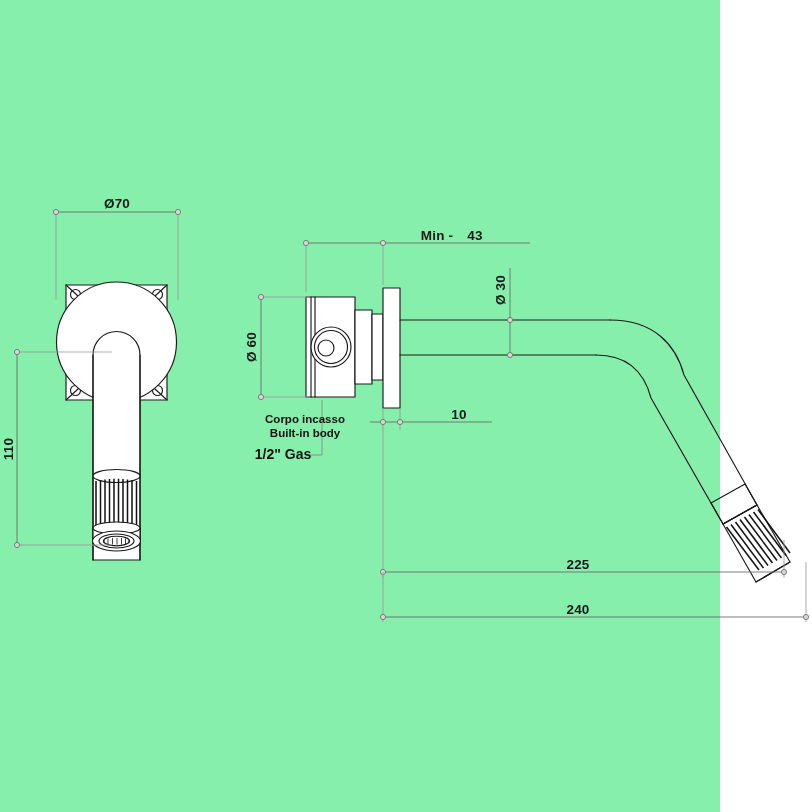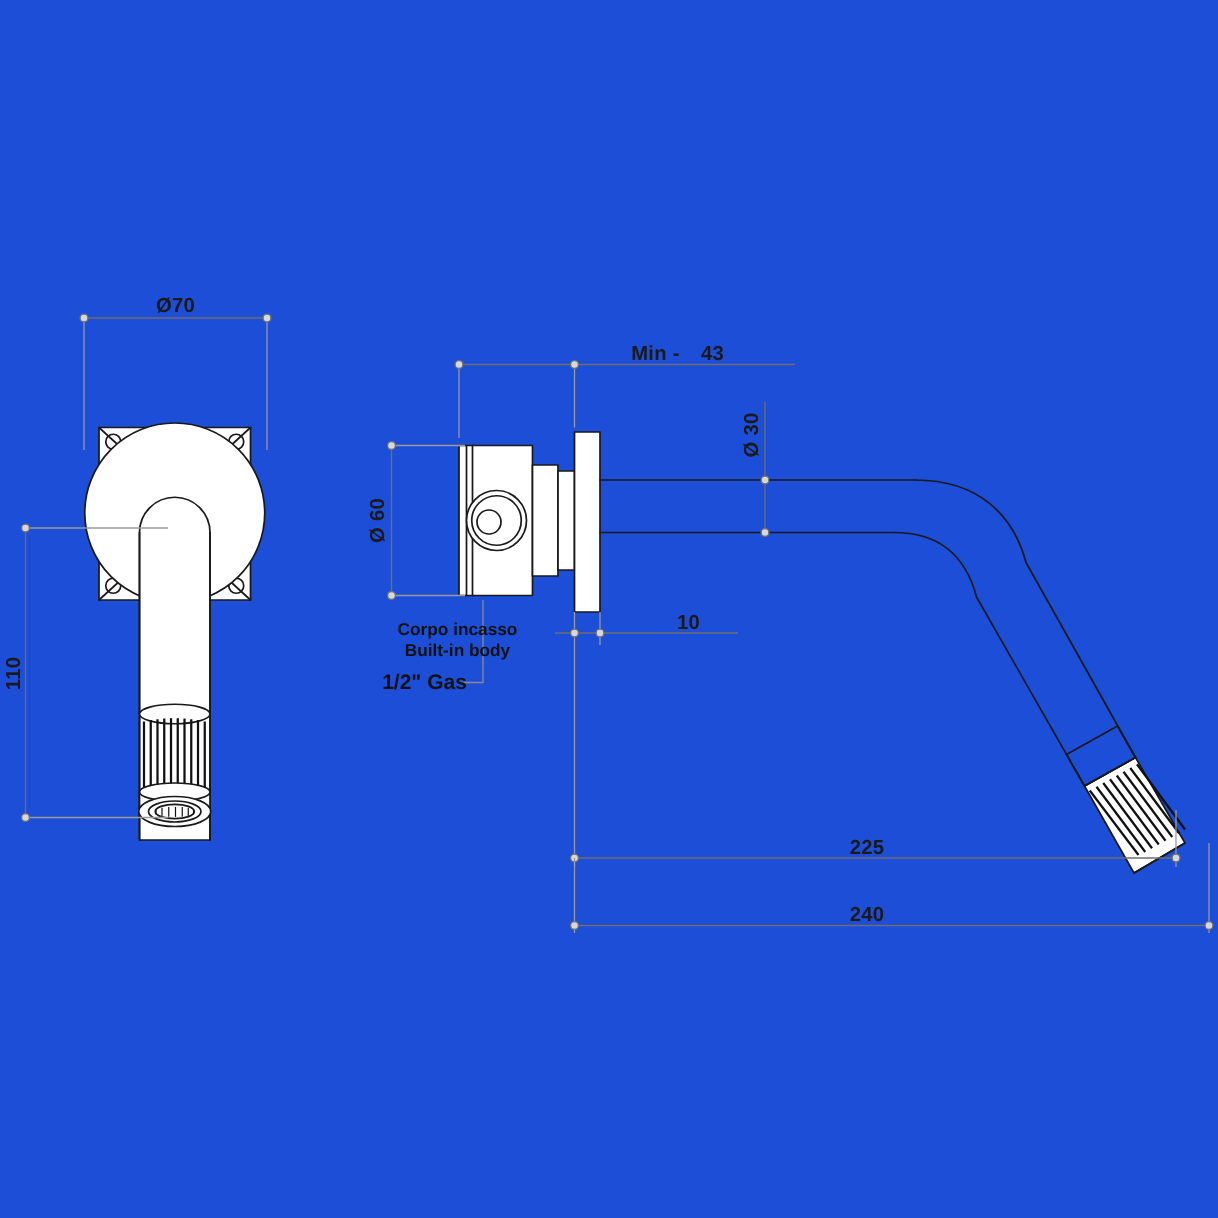--- a/index.html
+++ b/index.html
@@ -9,23 +9,23 @@
     background: #ffffff;
   }
   body {
     width: 812px;
     height: 812px;
     font-family: "Liberation Sans", sans-serif;
     overflow: hidden;
   }
   #drawing-root {
     position: relative;
-    width: 812px;
+    width: 720px;
     height: 812px;
-    background: #1d4ed8;
+    background: #86efac;
     text-decoration: underline;
   }
   svg#technical-drawing {
     display: block;
     width: 812px;
     height: 812px;
   }
   .part-line {
     fill: none;
     stroke: #1a1a1a;

